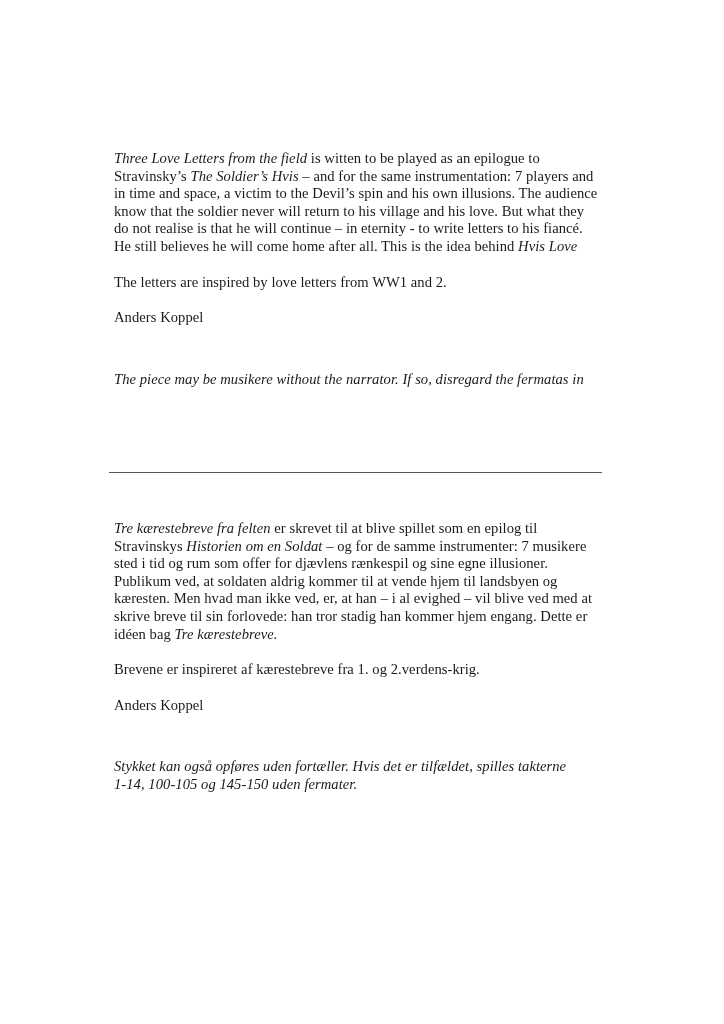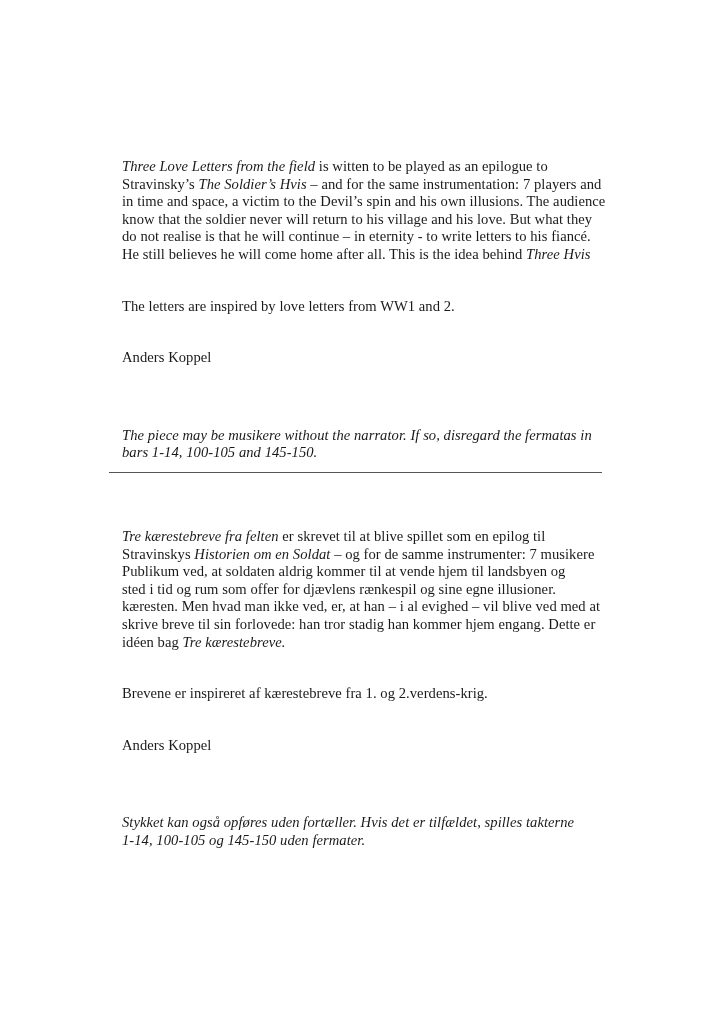--- a/index.html
+++ b/index.html
@@ -12,21 +12,21 @@
       height: 1024px;
       position: relative;
       overflow: hidden;
       font-family: "DejaVu Serif", "Liberation Serif", serif;
       color: #1a1a1a;
     }
     .para {
       font-family: "Liberation Serif", "DejaVu Serif", serif;
       font-size: 14.6px;
       line-height: 17.6px;
-      margin: 12px;
+      margin: 4px;
       letter-spacing: 0.05px;
     }
     .para em { font-style: italic; }
     .para.italic { font-style: italic; }
     .gap-sm { height: 10px; }
     .gap-md { height: 10px; }
     .gap-lg { height: 36px; }
     .divider-wrap {
       position: absolute;
       left: 109px;
@@ -46,43 +46,42 @@
 </head>
 <body>
 
 <div class="section-en">
   <p class="para" id="en-intro">
       <span class="line"><em>Three Love Letters from the field</em><span> is witten to be played as an epilogue to</span></span>
       <span class="line"><span>Stravinsky’s </span><em>The Soldier’s Hvis</em><span> – and for the same instrumentation: 7 players and</span></span>
       <span class="line"><span>in time and space, a victim to the Devil’s spin and his own illusions. The audience</span></span>
       <span class="line"><span>know that the soldier never will return to his village and his love. But what they</span></span>
       <span class="line"><span>do not realise is that he will continue – in eternity -  to write letters to his fiancé.</span></span>
-      <span class="line"><span>He still believes he will come home after all. This is the idea behind </span><em>Three Hvis</em></span>
+      <span class="line"><span>He still believes he will come home after all. This is the idea behind </span><em>Hvis Love</em></span>
     </p>
   <div class="gap-sm"></div>
   <p class="para">The letters are inspired by love letters from WW1 and 2.</p>
   <div class="gap-md"></div>
   <p class="para">Anders Koppel</p>
   <div class="gap-lg"></div>
   <p class="para italic">
     <span class="line">The piece may be musikere without the narrator. If so, disregard the fermatas in</span>
-    <span class="line">bars 1-14, 100-105 and 145-150.</span>
   </p>
 </div>
 
 <div class="divider-wrap">
   <div class="divider"></div>
 </div>
 
 <div class="section-da">
   <p class="para" id="da-intro">
       <span class="line"><em>Tre kærestebreve fra felten</em><span> er skrevet  til at blive spillet som en epilog til</span></span>
       <span class="line"><span>Stravinskys </span><em>Historien om en Soldat</em><span> – og for de samme instrumenter: 7 musikere</span></span>
+      <span class="line"><span>sted i tid og rum som offer for djævlens rænkespil og sine egne illusioner.</span></span>
       <span class="line"><span>Publikum ved, at soldaten aldrig kommer til at vende hjem til landsbyen og</span></span>
-      <span class="line"><span>sted i tid og rum som offer for djævlens rænkespil og sine egne illusioner.</span></span>
       <span class="line"><span>kæresten. Men hvad man ikke ved, er, at han – i al evighed – vil blive ved med at</span></span>
       <span class="line"><span>skrive breve til sin forlovede: han tror stadig han kommer hjem engang. Dette er</span></span>
       <span class="line"><span>idéen bag </span><em>Tre kærestebreve.</em></span>
     </p>
   <div class="gap-sm"></div>
   <p class="para">Brevene er inspireret af kærestebreve fra 1. og 2.verdens-krig.</p>
   <div class="gap-md"></div>
   <p class="para">Anders Koppel</p>
   <div class="gap-lg"></div>
   <p class="para italic">

